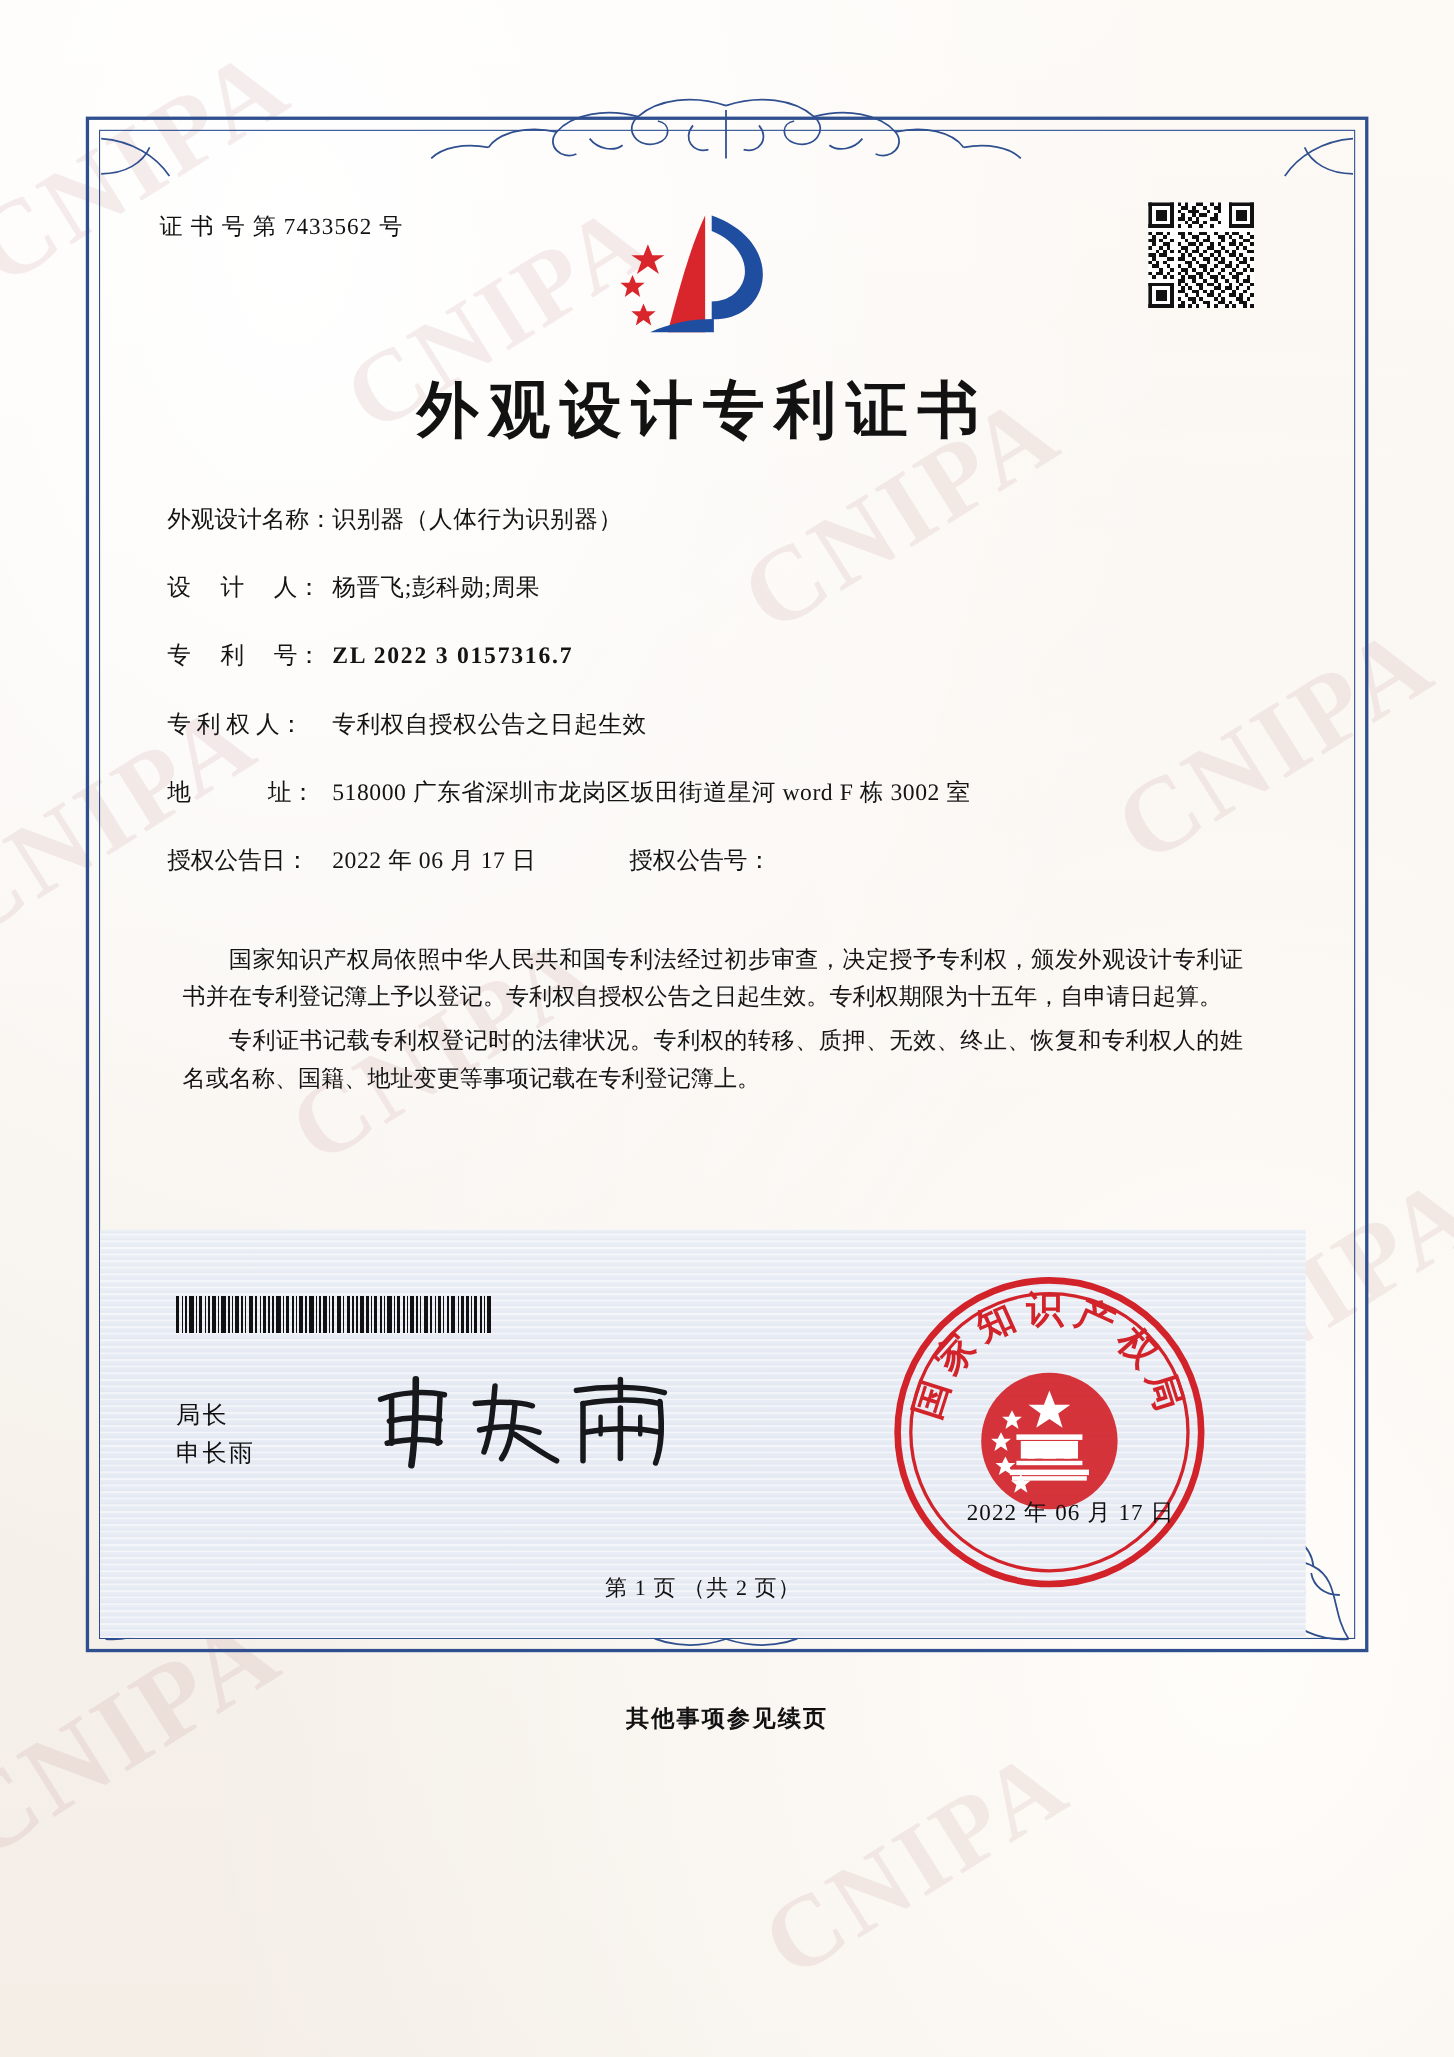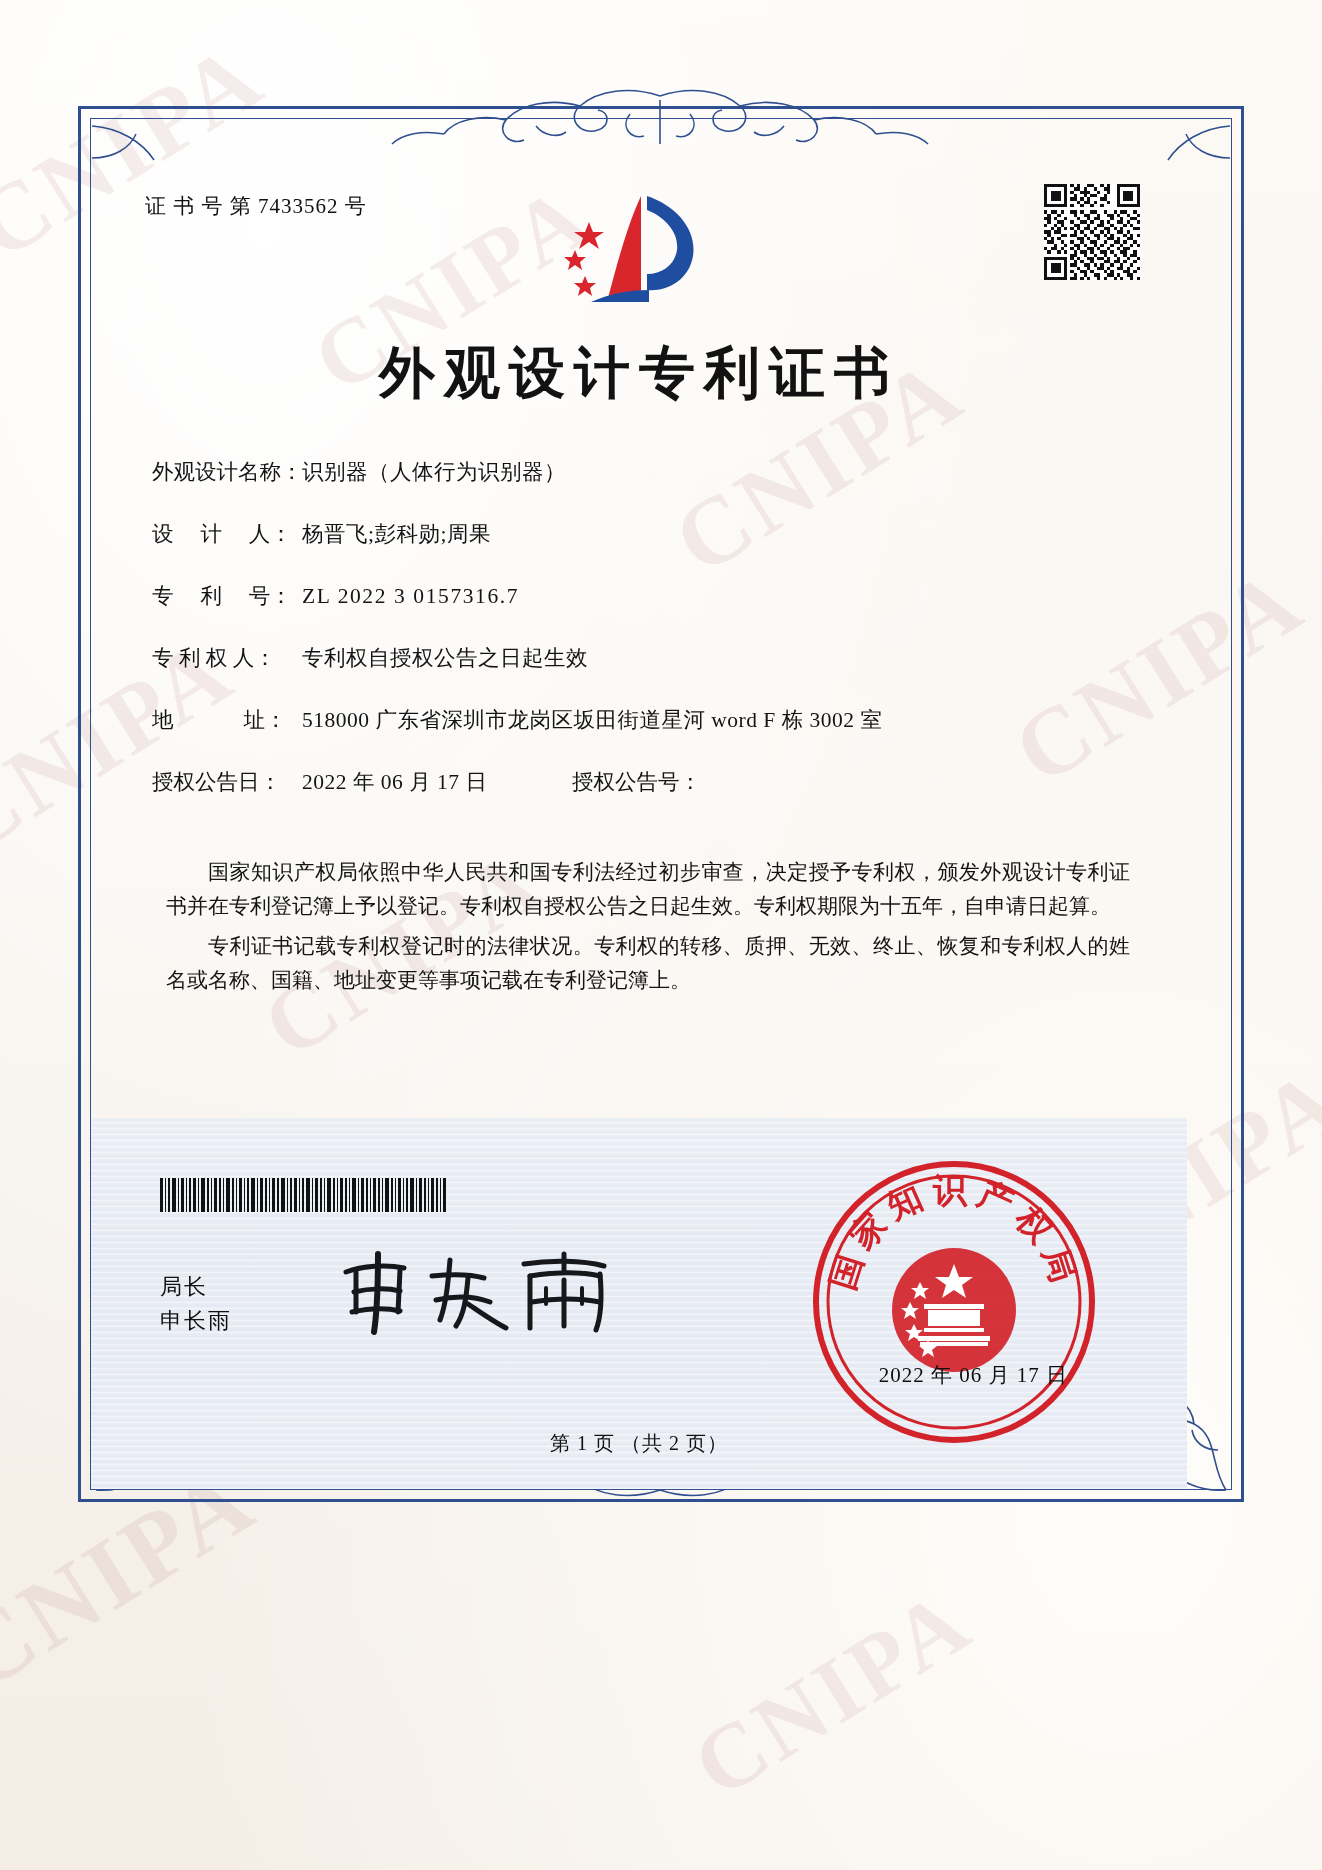--- a/index.html
+++ b/index.html
@@ -140,20 +140,21 @@
     letter-spacing: 0px;
     white-space: nowrap;
   }
   .field-value {
     flex: 1 1 auto;
     letter-spacing: 0.5px;
   }
   .field-value.mono-ish {
     font-family: "Liberation Serif", serif;
     letter-spacing: 1.6px;
+    font-weight: bold;
   }
 
   .grant-row {
     display: flex;
     align-items: flex-start;
     margin-top: 4px;
   }
   .grant-left { width: 420px; flex: 0 0 420px; display: flex; }
   .grant-right { flex: 1 1 auto; display: flex; }
   .grant-left .field-label,
@@ -792,14 +793,15 @@
         </g>
       </g>
     </svg>
 
     <div class="seal-date">2022 年 06 月 17 日</div>
 
     <div class="page-no">第 1 页 （共 2 页）</div>
 
   </div>
 
+  <div class="footer-note">其他事项参见续页</div>
 
 </div>
 
 </body></html>

